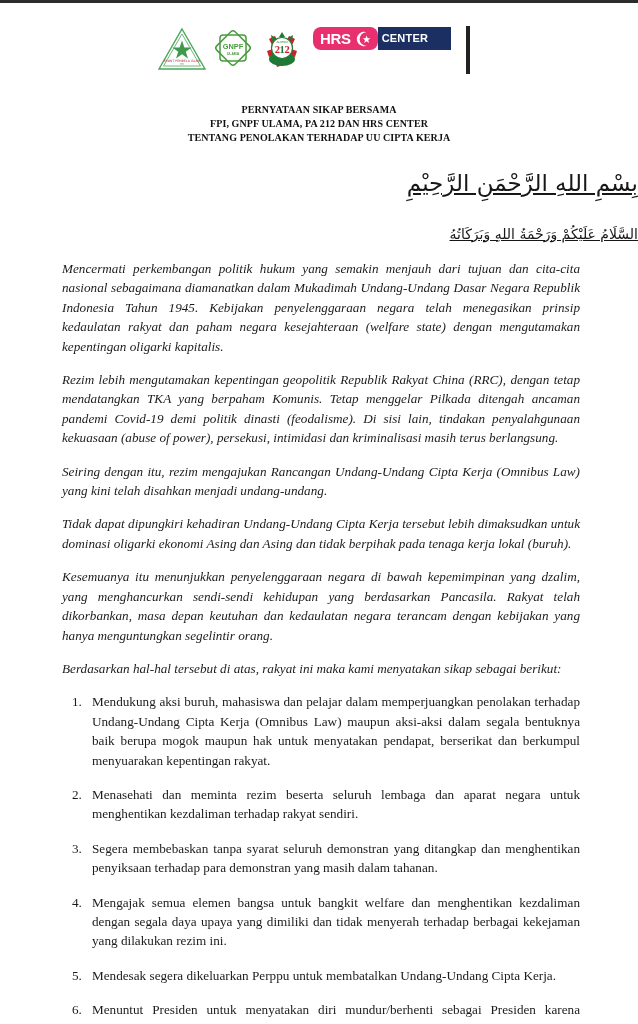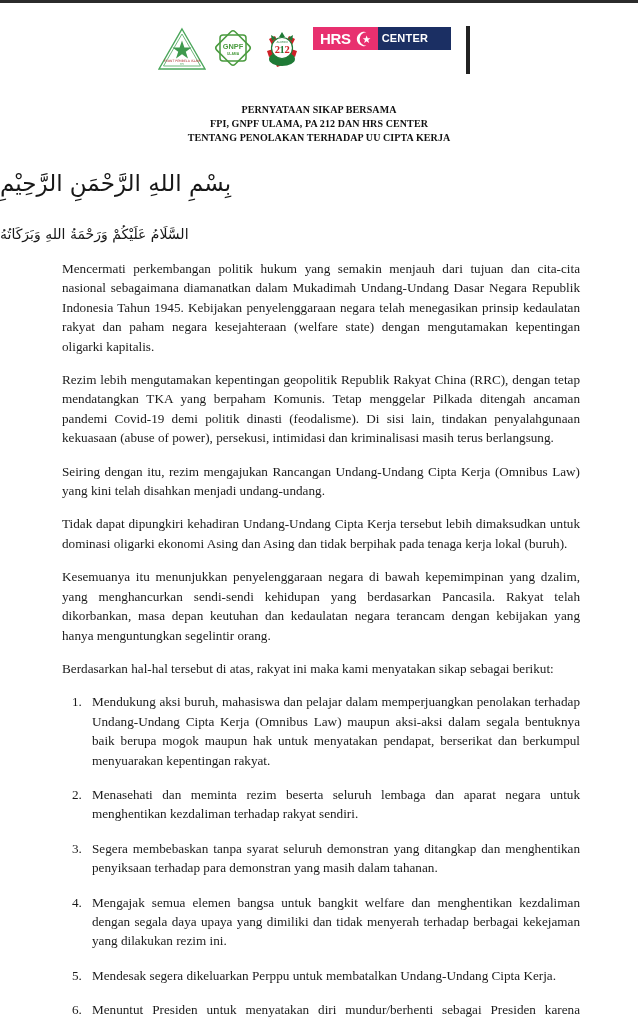--- a/index.html
+++ b/index.html
@@ -70,20 +70,21 @@
     height: 23px;
     align-items: stretch;
     margin-left: 3px;
   }
   .hrs-left {
     background: #e8306f;
     display: flex;
     align-items: center;
     padding: 0 5px 0 7px;
     position: relative;
+    border-radius: 8px;
   }
   .hrs-left-text {
     color: #ffffff;
     font-family: "Liberation Sans", sans-serif;
     font-weight: bold;
     font-size: 15px;
     letter-spacing: -0.3px;
     line-height: 1;
   }
   .hrs-moon {
@@ -134,23 +135,24 @@
     font-size: 10px;
     line-height: 1.42;
     color: #111111;
     letter-spacing: 0.1px;
   }
   .doc-heading span { display: block; }
 
   
   .arabic-block {
     margin-top: 22px;
-    text-align: left;
+    text-align: right;
     color: #171717;
     direction: rtl;
+    text-decoration: underline;
   }
   .basmalah {
     font-family: "DejaVu Sans", sans-serif;
     font-size: 23px;
     line-height: 1.35;
   }
   .salam {
     font-family: "DejaVu Sans", sans-serif;
     font-size: 14px;
     margin-top: 26px;
@@ -168,20 +170,21 @@
     top: 259px;
     width: 518px;
   }
   p.para {
     margin: 0 0 14px 0;
     font-size: 13.2px;
     line-height: 1.47;
     text-align: justify;
     text-justify: inter-word;
     color: #1b1b1b;
+    font-style: italic;
   }
   p.para:last-child { margin-bottom: 0; }
 
   ol.demands {
     margin: 13px 0 0 0;
     padding: 0;
     list-style: none;
     counter-reset: demand;
   }
   ol.demands > li {

